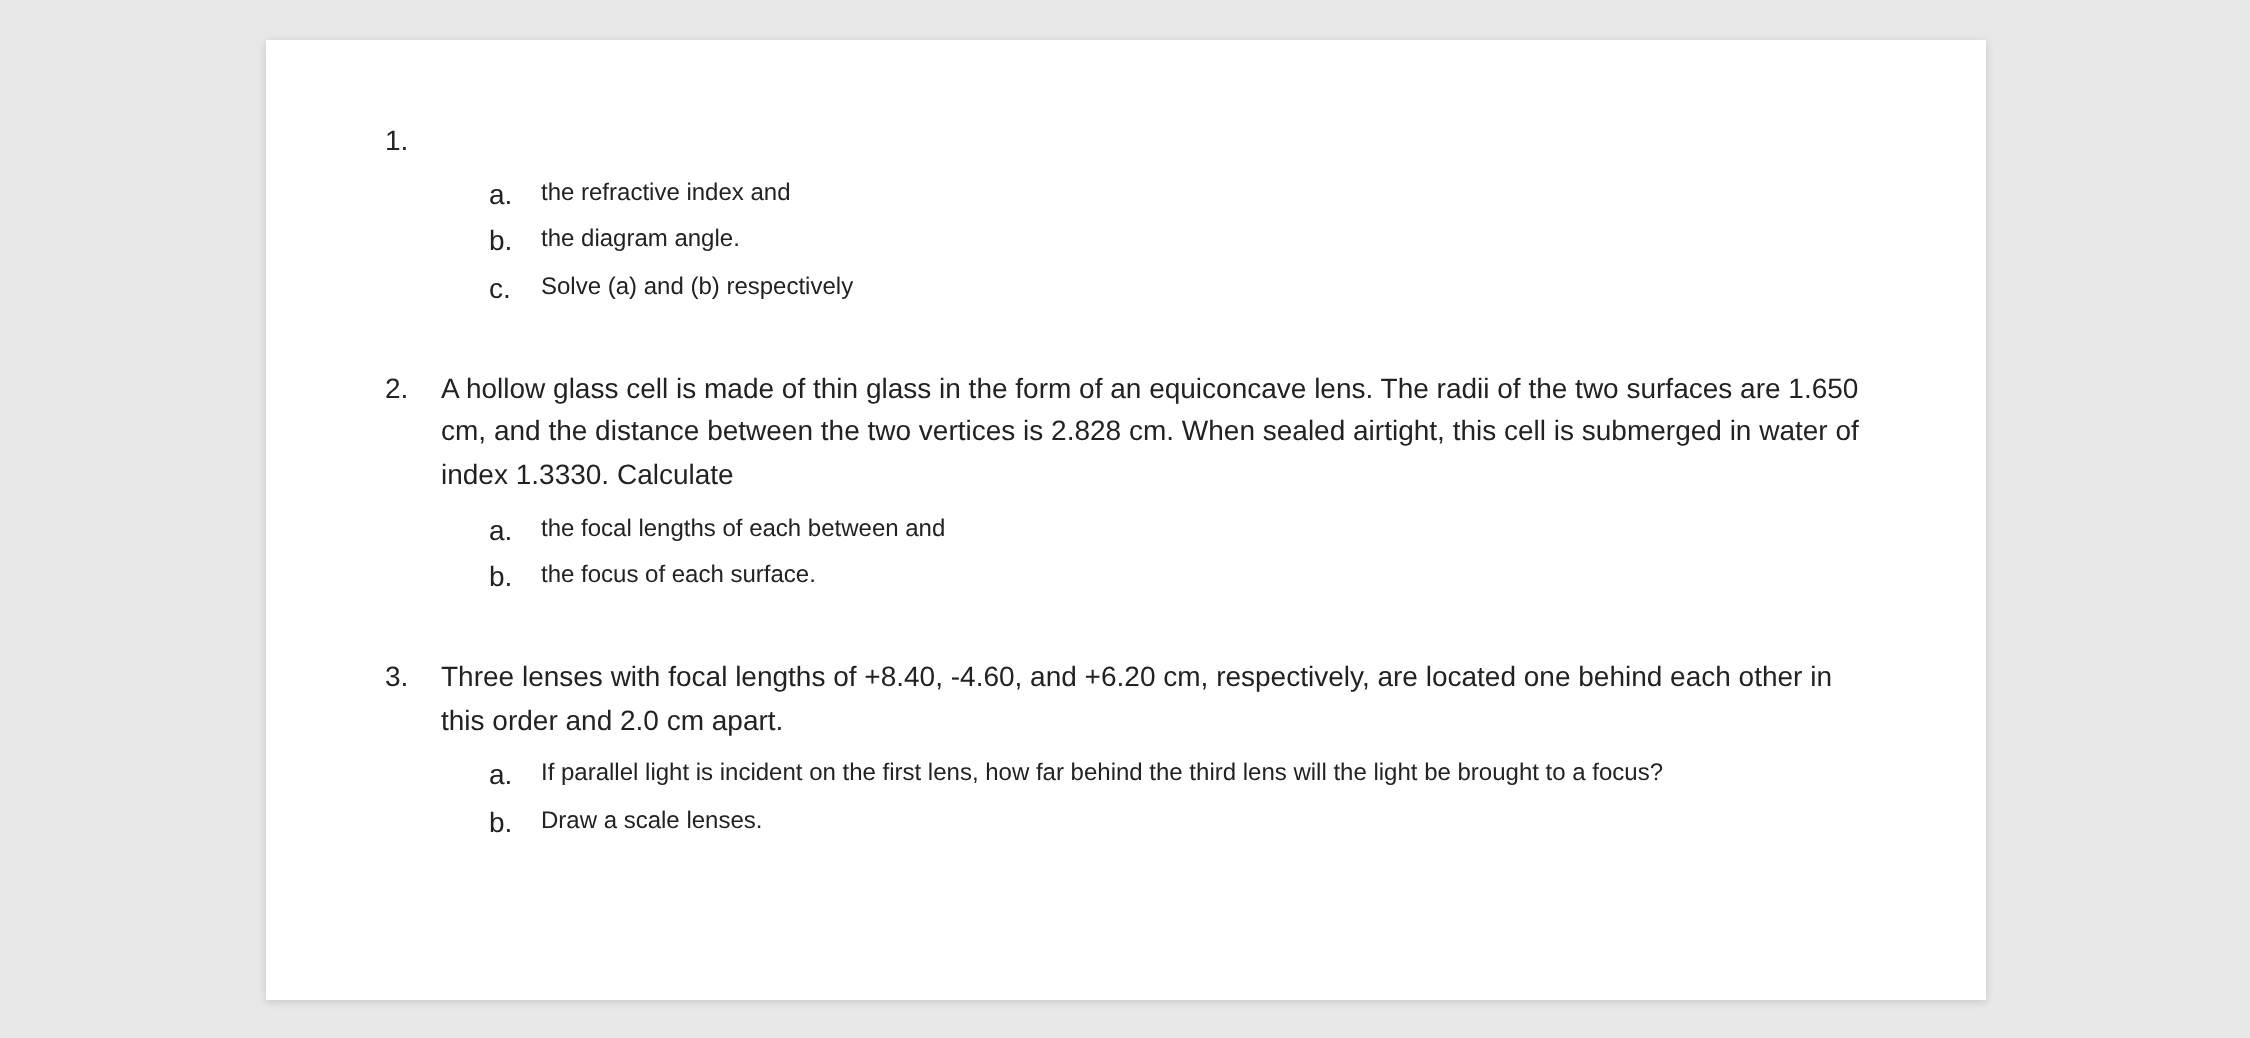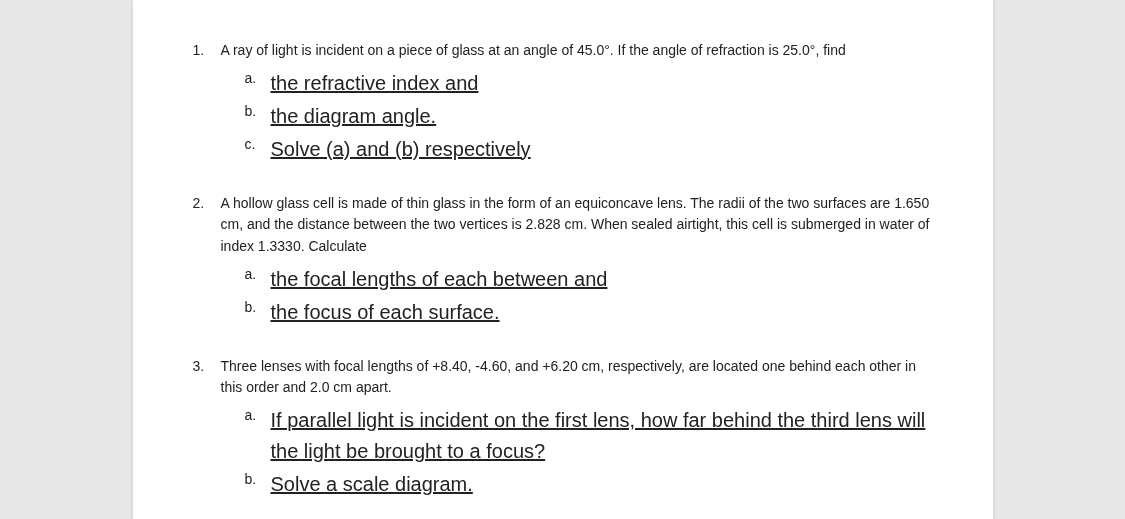--- a/index.html
+++ b/index.html
@@ -63,35 +63,33 @@
 
     .sub-label {
       font-size: 14px;
       color: #222;
       min-width: 26px;
       flex-shrink: 0;
       line-height: 1.55;
     }
 
     .sub-text {
-      font-size: 20px;
+      font-size: 12px;
       color: #222;
       line-height: 1.55;
-      text-decoration: underline;
     }
   </style>
 </head>
 <body>
 
 <div class="page-container">
 
 <div class="question-block">
       <div class="question-main">
         <span class="question-number">1.</span>
-        <span class="question-text">A ray of light is incident on a piece of glass at an angle of 45.0°. If the angle of refraction is 25.0°, find</span>
       </div>
       <div class="sub-items">
         <div class="sub-item">
           <span class="sub-label">a.</span>
           <span class="sub-text">the refractive index and</span>
         </div>
         <div class="sub-item">
           <span class="sub-label">b.</span>
           <span class="sub-text">the diagram angle.</span>
         </div>
@@ -122,17 +120,17 @@
         <span class="question-number">3.</span>
         <span class="question-text">Three lenses with focal lengths of +8.40, -4.60, and +6.20 cm, respectively, are located one behind each other in this order and 2.0 cm apart.</span>
       </div>
       <div class="sub-items">
         <div class="sub-item">
           <span class="sub-label">a.</span>
           <span class="sub-text">If parallel light is incident on the first lens, how far behind the third lens will the light be brought to a focus?</span>
         </div>
         <div class="sub-item">
           <span class="sub-label">b.</span>
-          <span class="sub-text">Solve a scale diagram.</span>
+          <span class="sub-text">Draw a scale lenses.</span>
         </div>
       </div>
     </div>
   </div>
 
 </body></html>

